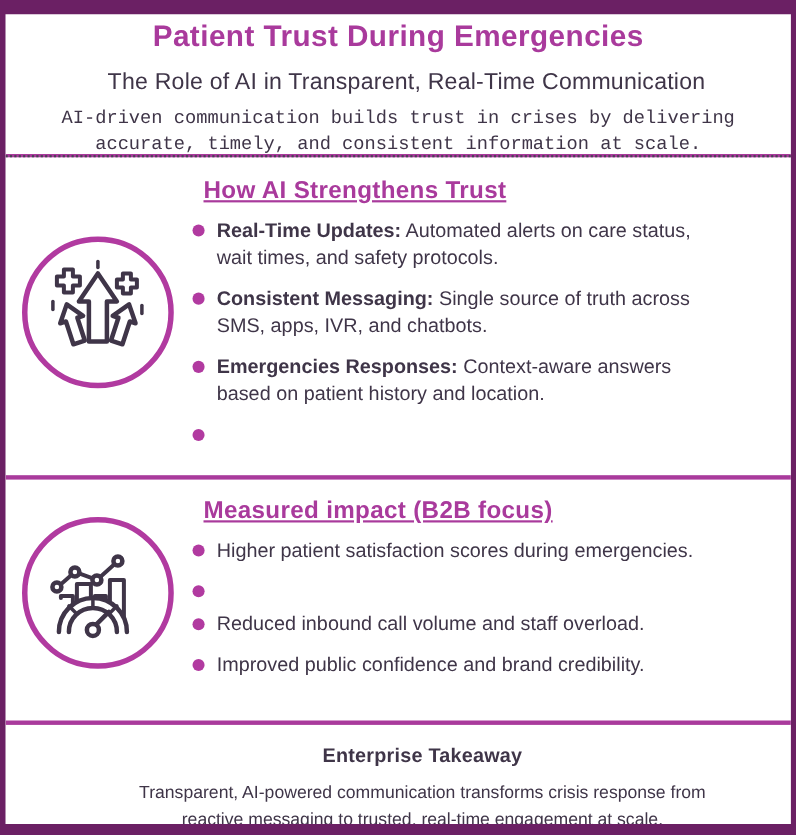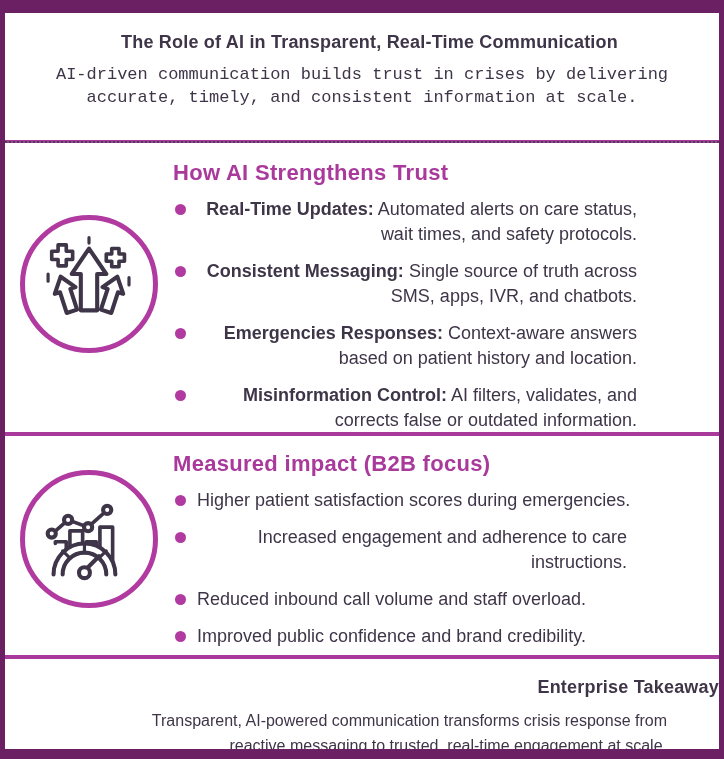--- a/index.html
+++ b/index.html
@@ -22,21 +22,21 @@
     border-width:13px 5px 10px 5px;
     overflow:hidden;
   }
   
   .header{height:127px;text-align:center;padding-top:5px;}
   .title{
     font-size:27px;font-weight:bold;letter-spacing:.4px;
     color:var(--accent);
   }
   .subtitle{
-    margin-top:14px;font-size:18px;font-weight:bold;letter-spacing:.2px;
+    margin-top:14px;font-size:21px;font-weight:normal;letter-spacing:.2px;
     color:var(--ink);
     margin-left:15px;
   }
   .description{
     margin:10px auto 0;max-width:630px;
     font-size:17px;line-height:23px;color:var(--ink);font-family:Liberation Mono, monospace;
   }
   
   .divider-dotted{
     height:3px;background:var(--accent);
@@ -51,48 +51,50 @@
   .icon-col{width:168px;flex:none;display:flex;justify-content:center;}
   .icon-circle{
     width:138px;height:138px;flex:none;
     border:5px solid var(--accent-bright);border-radius:50%;
     display:flex;align-items:center;justify-content:center;
   }
   .section-trust .icon-circle{margin-top:70px;}
   .section-impact .icon-circle{margin-top:34px;}
   .content-col{flex:1;padding-right:10px;}
   .section-heading{
-    margin:15px 0 11px;font-size:22px;font-weight:bold;letter-spacing:.3px;
+    margin:15px 12px 11px;font-size:22px;font-weight:bold;letter-spacing:.3px;
     color:var(--accent);
+    text-decoration:underline;
   }
   .bullet{display:flex;margin-bottom:12px;}
   .bullet-dot{
     width:11px;height:11px;border-radius:50%;flex:none;
     background:var(--accent-bright);margin:7px 11px 0 2px;
   }
-  .bullet-text{font-size:18px;line-height:25px;max-width:455px;text-align:right;}
+  .bullet-text{font-size:18px;line-height:25px;max-width:455px;}
   .section-trust .bullet-text{max-width:440px;}
   .section-impact .bullet-text{max-width:545px;}
   .section-impact .bullet-text.w-narrow{max-width:430px;}
   .lead{font-weight:bold;}
   
-  .footer{text-align:right;padding-top:18px;padding-left:44px;}
+  .footer{text-align:center;padding-top:18px;padding-left:44px;}
   .footer-heading{font-size:18px;font-weight:bold;color:var(--ink);letter-spacing:.2px;}
   .footer-text{
     margin:10px auto 0;max-width:566px;
     font-size:16px;line-height:25px;color:var(--ink);
   }
   .icon-svg{stroke:var(--ink);fill:none;stroke-width:4.5;stroke-linejoin:round;stroke-linecap:round;}
 </style>
 </head>
 <body>
 
 <div class="poster">
 
   <div class="header">
+    <div class="title">Patient Trust During Emergencies</div>
     <div class="subtitle">The Role of AI in Transparent, Real-Time Communication</div>
     <div class="description">AI-driven communication builds trust in crises by delivering accurate, timely, and consistent information at scale.</div>
   </div>
 
   <div class="divider-dotted"></div>
 
   <div class="section section-trust">
     <div class="icon-col">
       <div class="icon-circle">
         <svg class="icon-svg" width="100" height="100" viewBox="0 0 110 110">
@@ -122,21 +124,20 @@
       <div class="bullet">
         <span class="bullet-dot"></span>
         <div class="bullet-text"><span class="lead">Consistent Messaging:</span> <span>Single source of truth across SMS, apps, IVR, and chatbots.</span></div>
       </div>
       <div class="bullet">
         <span class="bullet-dot"></span>
         <div class="bullet-text"><span class="lead">Emergencies Responses:</span> <span>Context-aware answers based on patient history and location.</span></div>
       </div>
       <div class="bullet">
         <span class="bullet-dot"></span>
-        <div class="bullet-text"><span class="lead">Misinformation Control:</span> <span>AI filters, validates, and corrects false or outdated information.</span></div>
       </div>
     </div>
   </div>
 
   <div class="divider-solid"></div>
 
   <div class="section section-impact">
     <div class="icon-col">
       <div class="icon-circle">
         <svg class="icon-svg" width="100" height="100" viewBox="0 0 110 110">
@@ -164,21 +165,20 @@
     </div>
     <div class="content-col">
       <div class="section-heading">Measured impact (B2B focus)</div>
 
       <div class="bullet">
         <span class="bullet-dot"></span>
         <div class="bullet-text">Higher patient satisfaction scores during emergencies.</div>
       </div>
       <div class="bullet">
         <span class="bullet-dot"></span>
-        <div class="bullet-text w-narrow">Increased engagement and adherence to care instructions.</div>
       </div>
       <div class="bullet">
         <span class="bullet-dot"></span>
         <div class="bullet-text">Reduced inbound call volume and staff overload.</div>
       </div>
       <div class="bullet">
         <span class="bullet-dot"></span>
         <div class="bullet-text">Improved public confidence and brand credibility.</div>
       </div>
     </div>

